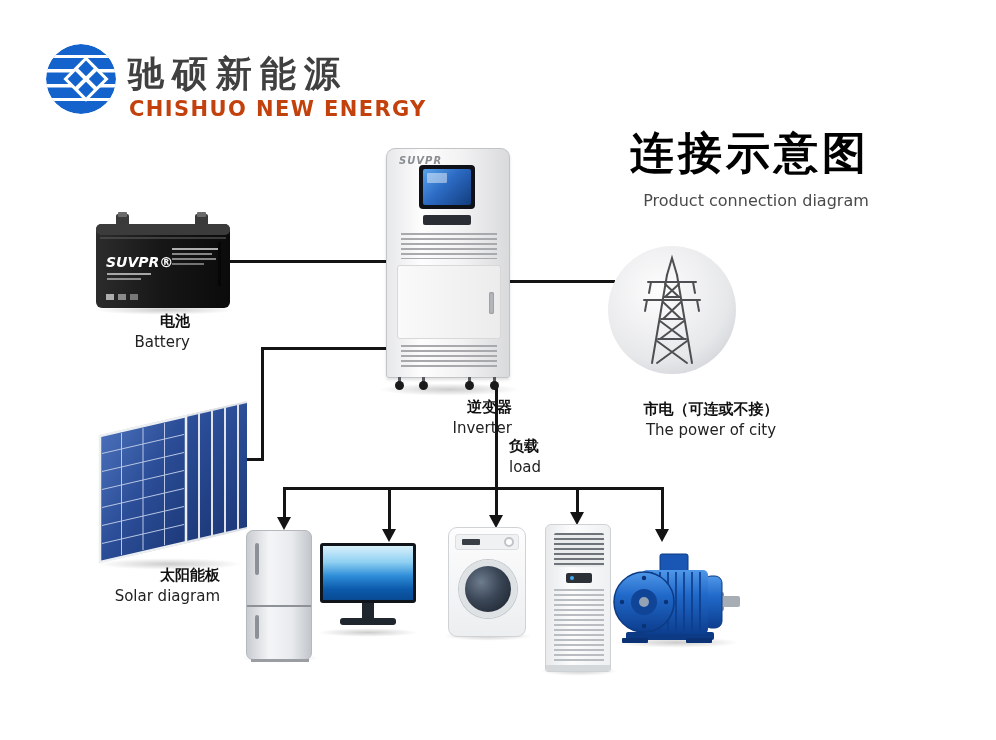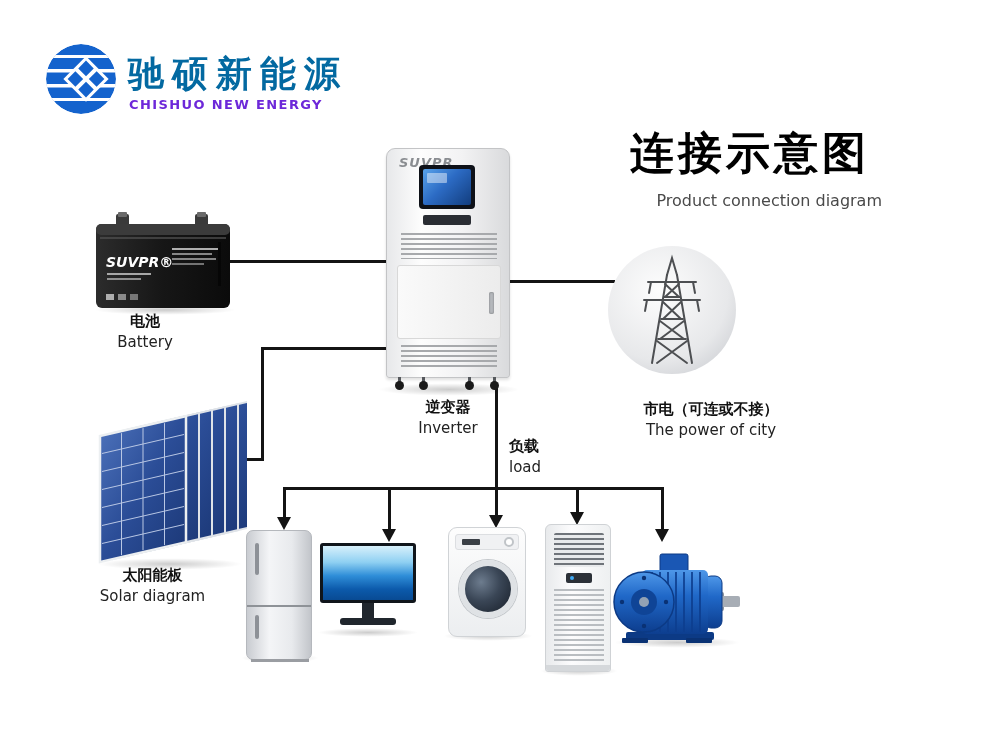--- a/index.html
+++ b/index.html
@@ -3,44 +3,44 @@
 <meta charset="utf-8">
 <style>
   *{margin:0;padding:0;box-sizing:border-box}
   body{background:#ffffff}
   #canvas{position:relative;width:996px;height:740px;background:#fff;overflow:hidden;
           font-family:"DejaVu Sans","Liberation Sans",sans-serif}
   .abs{position:absolute}
 
   
   .logo-icon{left:44px;top:42px;width:74px;height:74px}
-  .brand-zh{left:128px;top:50px;font-size:36px;font-weight:bold;color:#0369a1;letter-spacing:8px;white-space:nowrap}
-  .brand-en{left:129px;top:97px;font-size:13px;font-weight:bold;color:#6d28d9;letter-spacing:1.4px;white-space:nowrap}
+  .brand-zh{left:128px;top:50px;font-size:36px;font-weight:bold;color:#404040;letter-spacing:8px;white-space:nowrap}
+  .brand-en{left:129px;top:97px;font-size:21px;font-weight:bold;color:#c2410c;letter-spacing:1.4px;white-space:nowrap}
   .title-zh{left:630px;top:124px;width:280px;font-size:44px;font-weight:bold;color:#000;letter-spacing:4px;white-space:nowrap}
-  .title-en{left:630px;top:191px;width:252px;text-align:right;font-size:16px;color:#4a4a4a;white-space:nowrap}
+  .title-en{left:630px;top:191px;width:252px;text-align:center;font-size:16px;color:#4a4a4a;white-space:nowrap}
 
   
   .line{position:absolute;background:#141414}
   .l-bat   {left:229px;top:260px;width:159px;height:3px}
   .l-sol-h1{left:224px;top:458px;width:40px;height:3px}
   .l-sol-v {left:261px;top:347px;width:3px;height:114px}
   .l-sol-h2{left:261px;top:347px;width:127px;height:3px}
   .l-grid  {left:509px;top:280px;width:106px;height:3px}
   .l-load-v{left:495px;top:384px;width:3px;height:107px}
   .l-bus   {left:284px;top:487px;width:380px;height:3px}
   .d1{left:283px;top:487px;width:3px;height:31px}
   .d2{left:388px;top:487px;width:3px;height:43px}
   .d3{left:495px;top:487px;width:3px;height:29px}
   .d4{left:576px;top:487px;width:3px;height:26px}
   .d5{left:661px;top:487px;width:3px;height:43px}
   .arrow-down{position:absolute;width:0;height:0;border-left:7px solid transparent;border-right:7px solid transparent;border-top:13px solid #141414}
   .a1{left:277px;top:517px}.a2{left:382px;top:529px}.a3{left:489px;top:515px}.a4{left:570px;top:512px}.a5{left:655px;top:529px}
 
   
-  .node-label{position:absolute;text-align:center;line-height:1.25}
+  .node-label{position:absolute;text-align:right;line-height:1.25}
   .node-label .zh{font-weight:bold;font-size:15px;color:#111}
   .node-label .en{font-size:15px;color:#222;margin-top:2px}
   .label-battery {left:100px;top:312px;width:90px}
   .label-inverter{left:384px;top:398px;width:128px}
   .label-grid    {left:616px;top:400px;width:190px;text-align:center}
   .label-solar   {left:85px;top:566px;width:135px}
   .label-load    {left:509px;top:437px;width:70px;text-align:left}
 
   
   .shadow{position:absolute;background:radial-gradient(ellipse,rgba(0,0,0,.20),transparent 68%)}
@@ -56,21 +56,21 @@
   
   .battery-img{left:92px;top:210px;width:142px;height:102px}
   .tower-img  {left:606px;top:244px;width:132px;height:132px}
   .solar-img  {left:92px;top:398px;width:155px;height:168px}
   .motor-img  {left:612px;top:546px;width:132px;height:98px}
 
   
   .inverter{left:386px;top:148px;width:124px;height:244px}
   .inv-body{position:absolute;left:0;top:0;width:124px;height:230px;border:1px solid #c3c4c6;border-radius:9px 9px 3px 3px;
             background:linear-gradient(90deg,#e7e8ea,#fdfdfd 28%,#f2f2f3 62%,#d9dadc);box-shadow:0 2px 3px rgba(0,0,0,.12)}
-  .inv-brand{position:absolute;left:12px;top:6px;font-size:13px;font-style:italic;font-weight:bold;color:#8a8d91;letter-spacing:1px}
+  .inv-brand{position:absolute;left:12px;top:6px;font-size:10px;font-style:italic;font-weight:bold;color:#8a8d91;letter-spacing:1px}
   .inv-screen{position:absolute;left:32px;top:16px;width:56px;height:44px;background:#0e1118;border-radius:4px;padding:4px}
   .inv-screen-inner{width:100%;height:100%;background:linear-gradient(135deg,#59a4ec,#2c6bc4 45%,#123d7e);border-radius:2px;position:relative}
   .inv-screen-inner::after{content:"";position:absolute;left:4px;top:4px;width:20px;height:10px;background:rgba(255,255,255,.45);border-radius:1px}
   .inv-subpanel{position:absolute;left:36px;top:66px;width:48px;height:10px;background:#2a2d33;border-radius:2px}
   .inv-vents{position:absolute;left:14px;width:96px;background:repeating-linear-gradient(180deg,#a7a9ac 0 1.5px,transparent 1.5px 5px)}
   .inv-vents.top{top:84px;height:26px}
   .inv-vents.bottom{top:196px;height:24px}
   .inv-door{position:absolute;left:10px;top:116px;width:104px;height:74px;border:1px solid #d8d8d8;border-radius:3px;
             background:linear-gradient(90deg,#fafafa,#ececec)}
   .inv-handle{position:absolute;right:6px;top:26px;width:5px;height:22px;background:#b4b7bb;border-radius:2px;box-shadow:inset 0 0 2px rgba(0,0,0,.4)}

